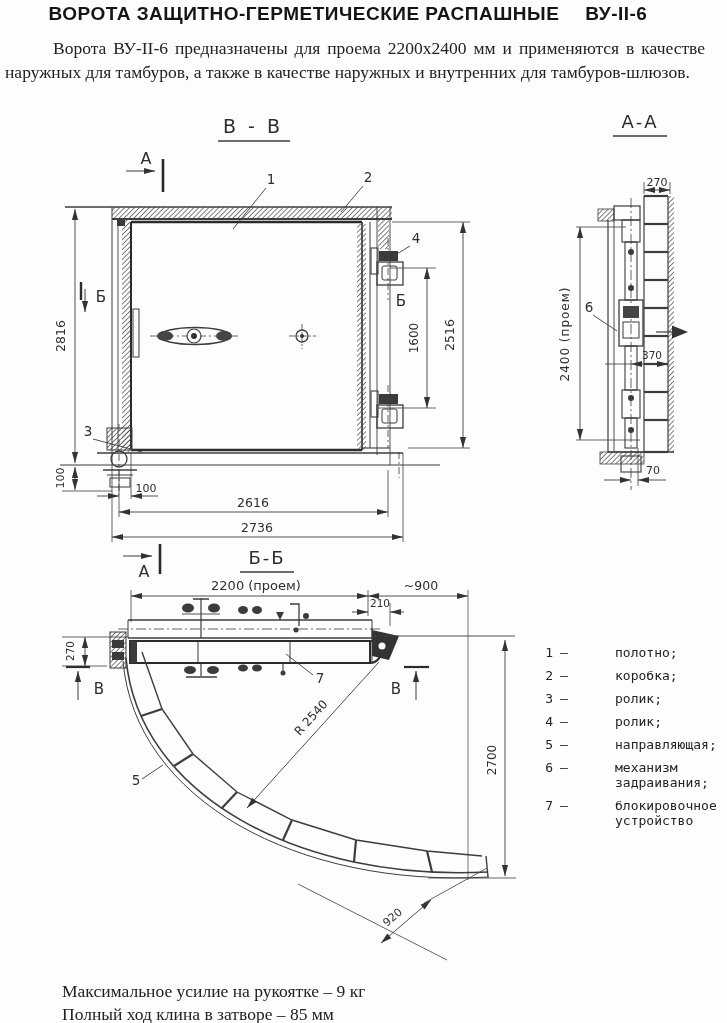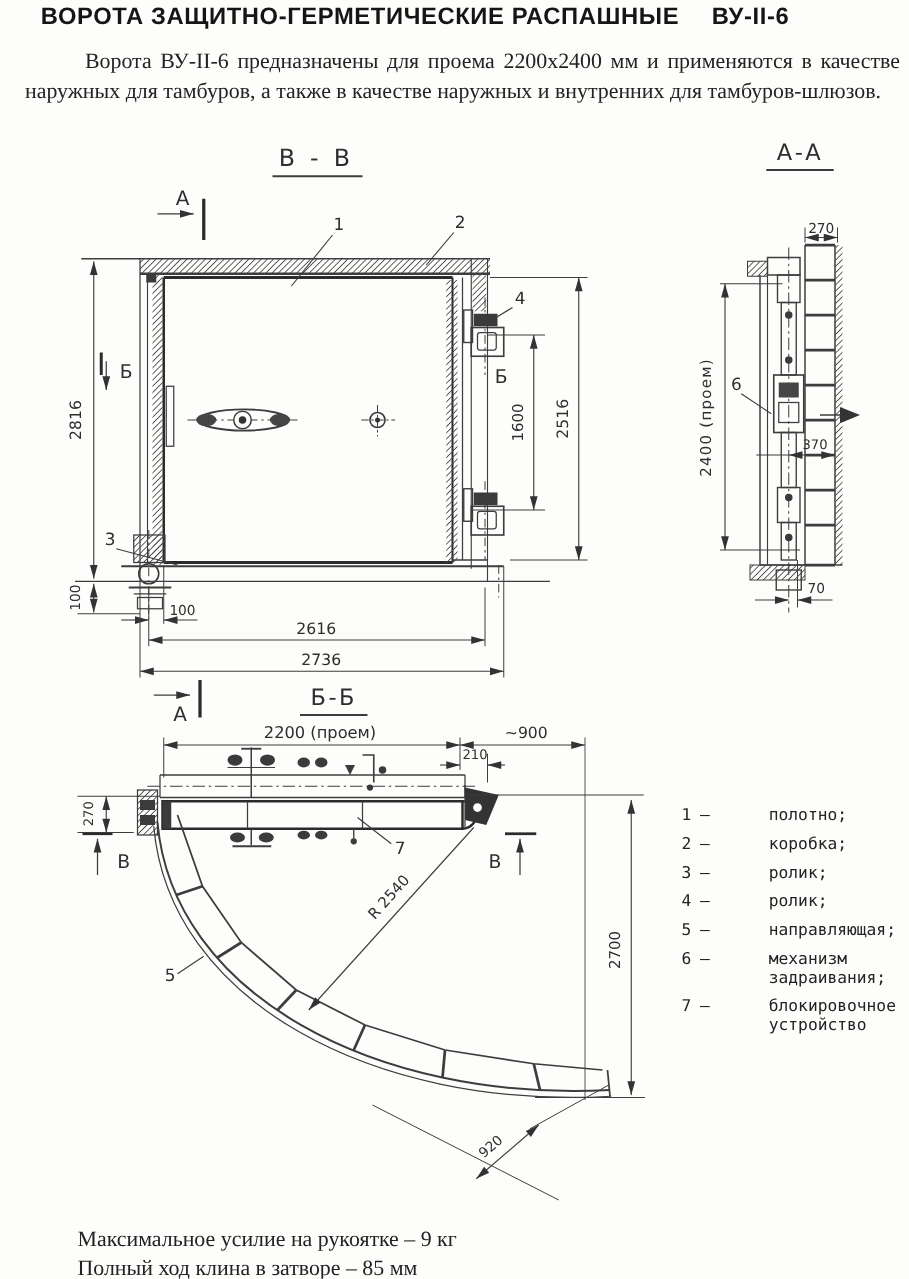--- a/index.html
+++ b/index.html
@@ -1,22 +1,22 @@
 <!DOCTYPE html>
 <html><head>
 <meta charset="utf-8">
 <style>
   html,body{margin:0;padding:0;}
   body{width:727px;height:1023px;background:#fdfdfb;position:relative;overflow:hidden;
        font-family:"Liberation Serif", serif;color:#1e1e1e;}
-  .page-title{position:absolute;top:3px;left:0;width:664px;text-align:center;
+  .page-title{position:absolute;top:3px;left:16px;width:664px;text-align:center;
       font-family:"Liberation Sans", sans-serif;font-weight:bold;font-size:19px;
       letter-spacing:.5px;color:#151515;white-space:nowrap;}
   .page-title .code{margin-left:26px;}
-  .intro{position:absolute;top:37px;left:20px;width:700px;font-size:17.5px;line-height:1.36;
+  .intro{position:absolute;top:37px;left:5px;width:700px;font-size:17.5px;line-height:1.36;
       text-align:justify;text-indent:48px;color:#222;}
   svg{position:absolute;top:0;left:0;}
   svg text{font-family:"DejaVu Sans", sans-serif;fill:#2e2e2e;}
   .legend{position:absolute;top:645px;left:540px;width:180px;
       font-family:"DejaVu Sans Mono", monospace;font-size:13px;color:#232323;line-height:15px;}
   .legend-row{display:flex;margin-bottom:8px;}
   .legend-num{width:13px;text-align:right;flex:none;}
   .legend-dash{width:22px;text-align:center;flex:none;}
   .legend-term{width:120px;margin-left:40px;}
   .footer{position:absolute;top:980px;left:62px;font-size:17.5px;line-height:1.33;color:#222;}

